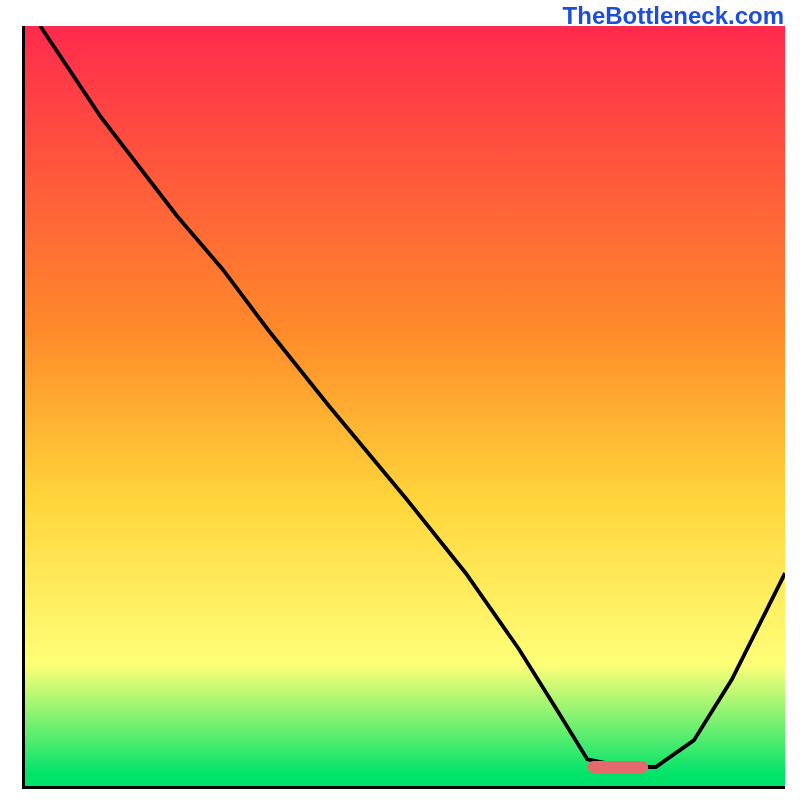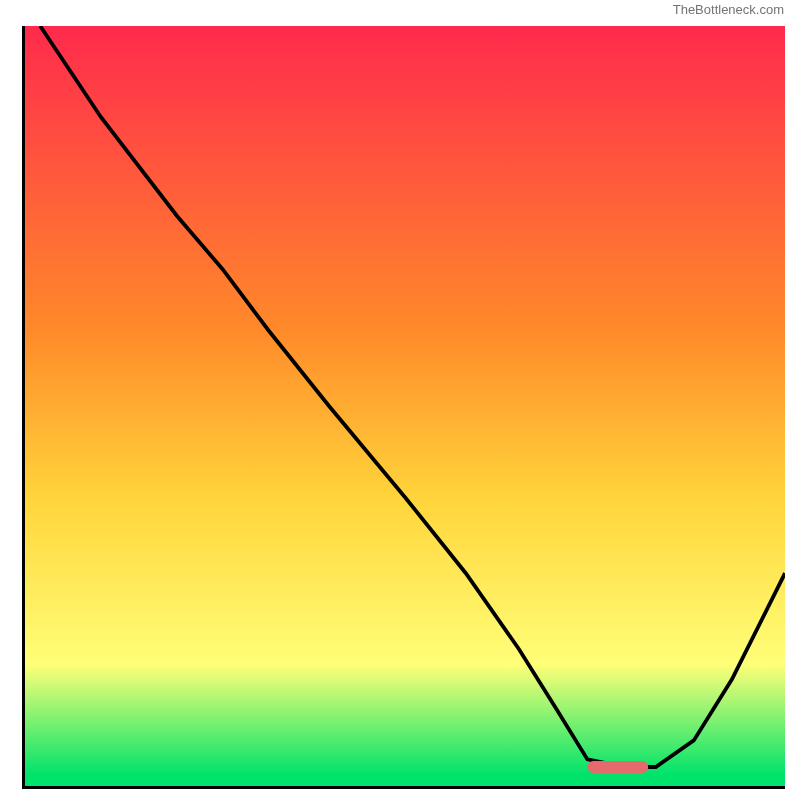--- a/index.html
+++ b/index.html
@@ -1,17 +1,17 @@
 <!DOCTYPE html>
 <html><head>
 <meta charset="utf-8">
 <style>
 body{margin:0;background:#fff;width:800px;height:800px;position:relative;font-family:Arial,sans-serif}
 .chart{position:absolute;left:22px;top:26px;width:760px;height:760px;border-left:3px solid #000;border-bottom:3px solid #000}
-.wm{position:absolute;right:16px;top:2px;font-size:13px;color:#737373;font-weight:400}
+.wm{position:absolute;right:16px;top:2px;font-size:24px;color:#1d4ed8;font-weight:700}
 .grad{position:absolute;left:0;top:0;width:100%;height:100%}
 svg.curve{position:absolute;left:0;top:0;width:100%;height:100%}
 </style>
 </head>
 <body>
 
 <div class="wm">TheBottleneck.com</div>
 
 <div class="chart">
   <svg class="grad" preserveAspectRatio="none" viewBox="0 0 100 100">

